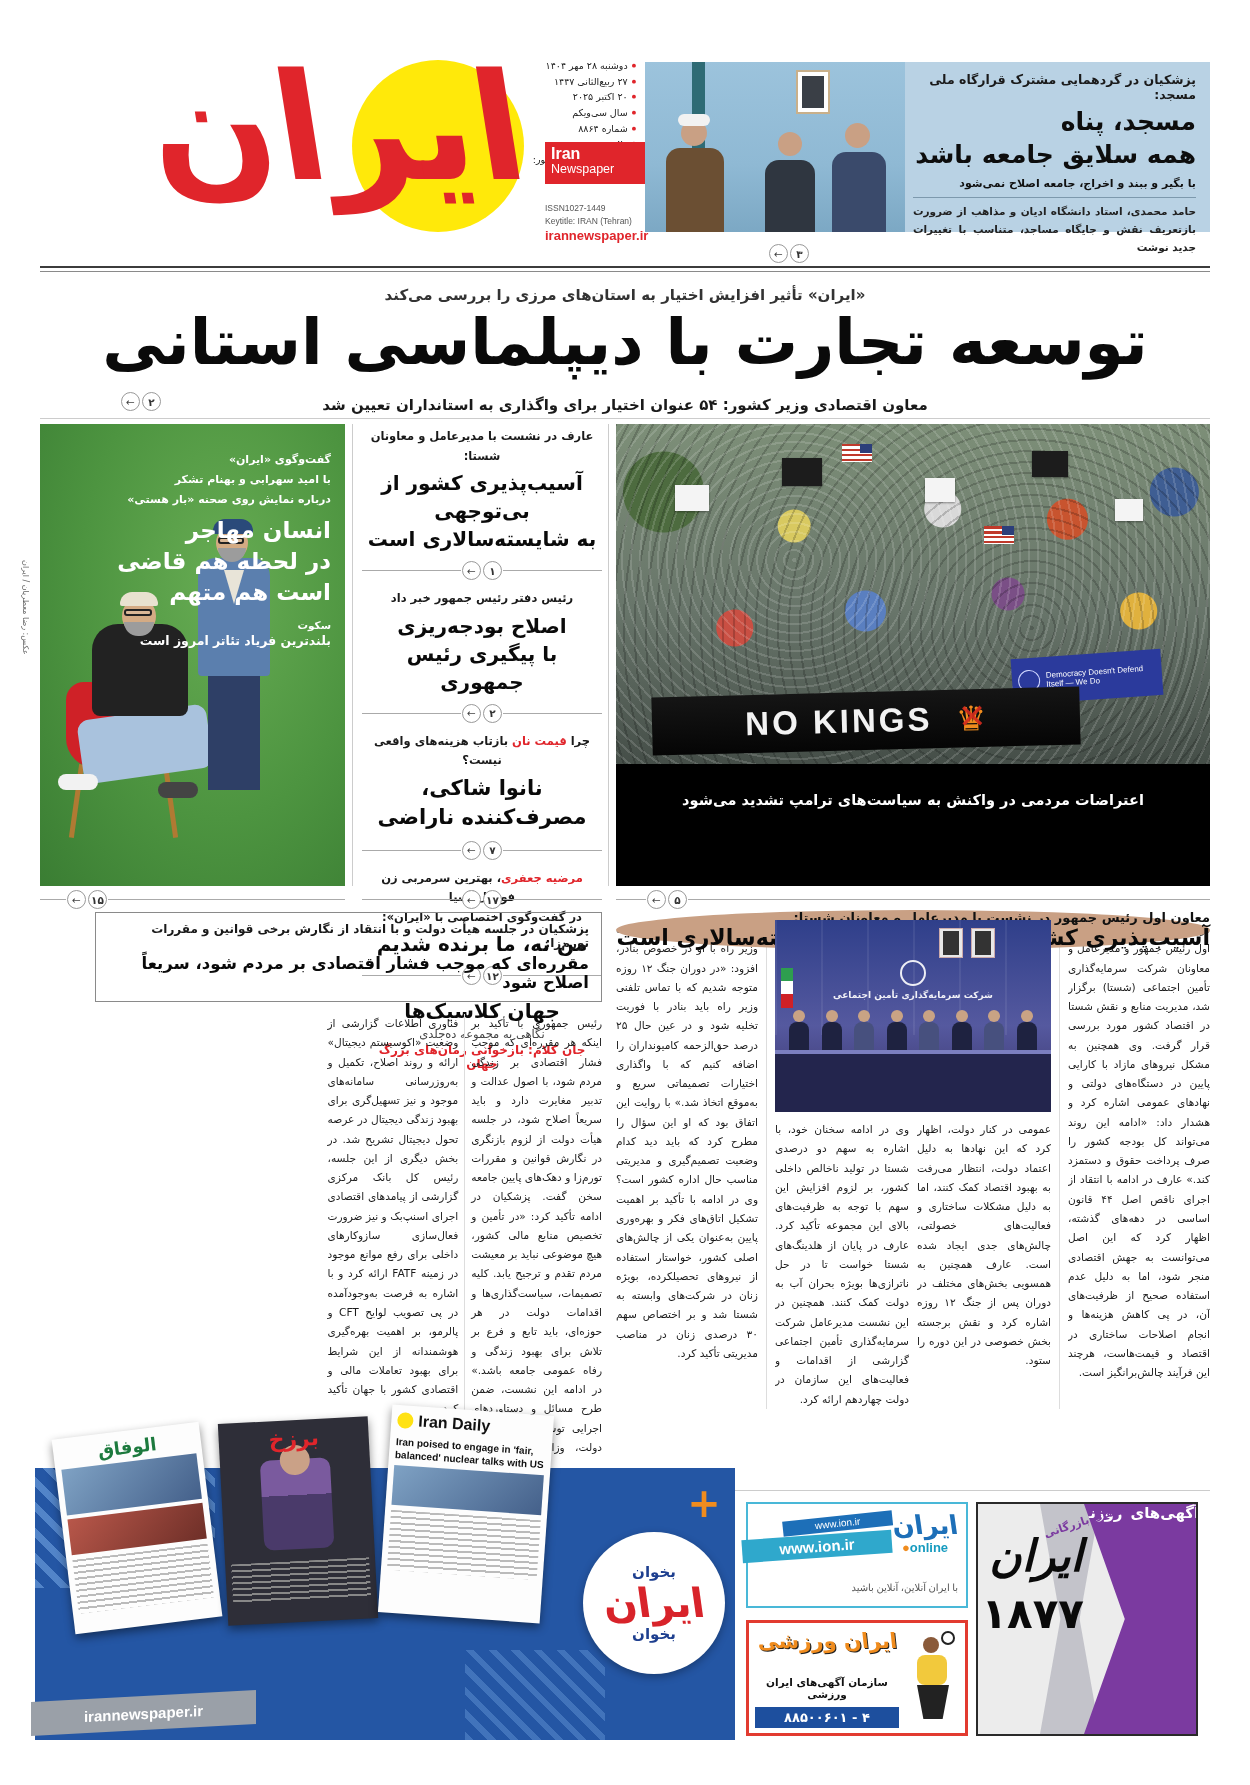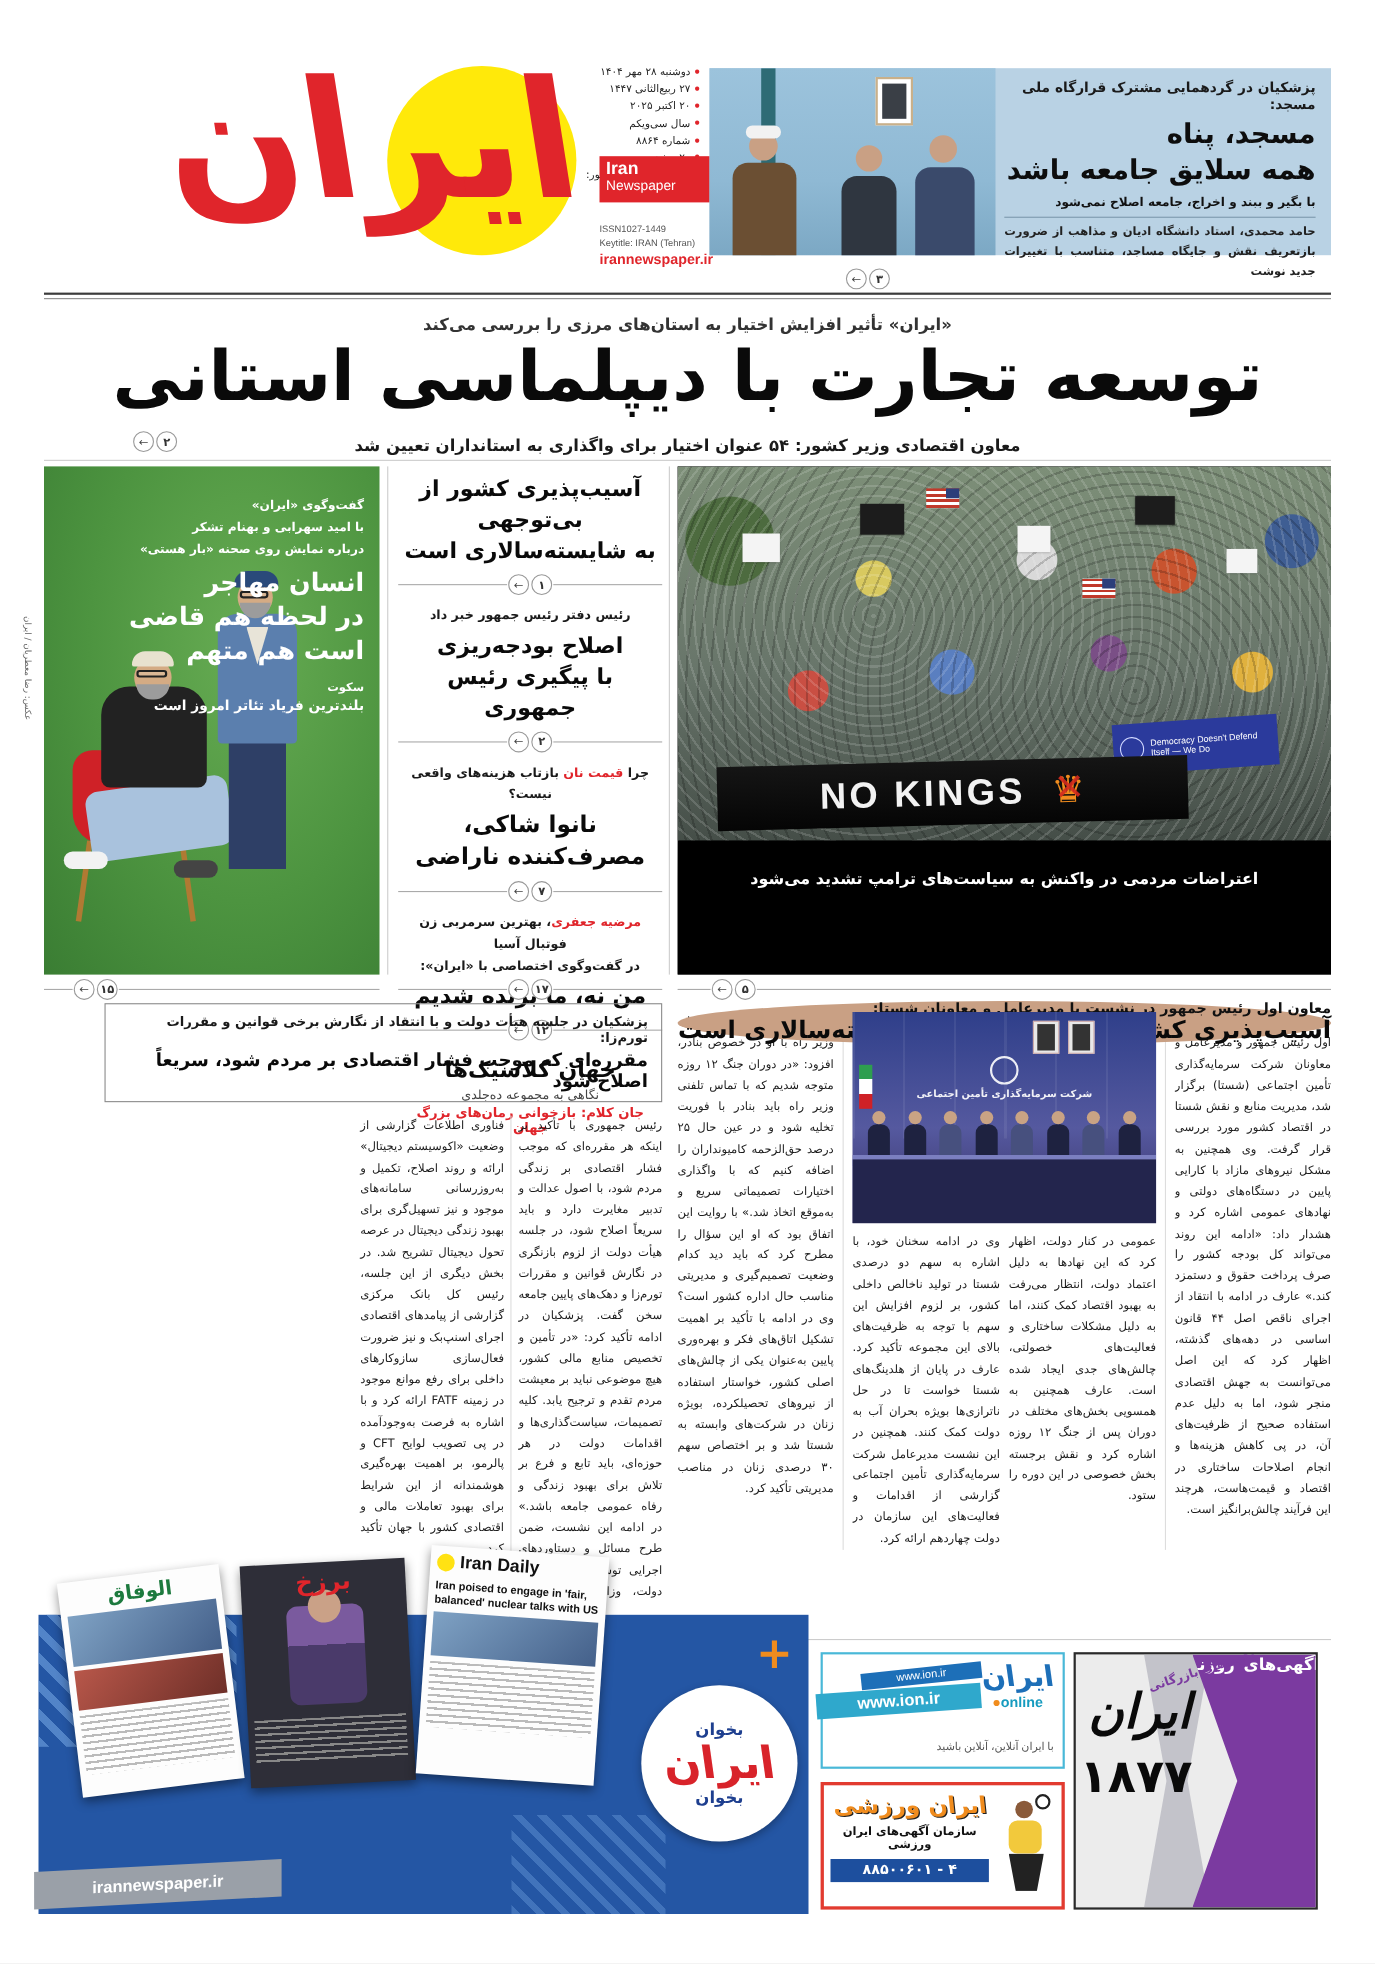--- a/index.html
+++ b/index.html
@@ -169,21 +169,21 @@
   .ion .tag { font-size:10px; color:#555; margin-top:24px; text-align:right;font-family:Liberation Serif, serif; }
 
   .sports { position:absolute; left:746px; top:1620px; width:222px; height:116px; border:3px solid #e23b30; background:#fff; padding:6px 8px 6px 6px; display:flex; gap:6px; }
   .sports .player { position:relative; flex:none; width:52px; }
   .sports .p-shirt { position:absolute; top:26px; right:10px; width:30px; height:30px; background:#f2c93c; border-radius:8px; }
   .sports .p-head { position:absolute; top:8px; right:18px; width:16px; height:16px; border-radius:50%; background:#8a5a3a; }
   .sports .p-legs { position:absolute; top:56px; right:8px; width:32px; height:34px; background:#222; clip-path:polygon(0 0,100% 0,80% 100%,20% 100%); }
   .sports .p-ball { position:absolute; top:2px; right:2px; width:14px; height:14px; border-radius:50%; background:#fff; border:2px solid #222; }
   .sports .stxt { flex:1; text-align:center; }
   .sports .slogo { font-size:21px; font-weight:900; color:#f08c1e; text-shadow:1px 1px 0 #222; transform:skewX(6deg); }
-  .sports .sorg { font-size:10.5px; font-weight:bold; color:#111; margin-top:6px; }
+  .sports .sorg { font-size:10.5px; font-weight:bold; color:#111; margin-top:23px; }
   .sports .sphone { margin-top:7px; background:#1d4f9e; color:#fff; font-size:13px; font-weight:bold; letter-spacing:4px; padding:3px 4px; }
 
   .ad1877 { position:absolute; left:976px; top:1502px; width:222px; height:234px; border:2px solid #2a2a2a; background:#ececec; overflow:hidden; }
   .chevron { position:absolute; right:-8px; top:0; width:120px; height:100%; background:#7b3aa0; clip-path:polygon(0 0,100% 0,100% 100%,0 100%,34% 50%); display:flex; justify-content:center; gap:8px; padding-right:26px; color:#fff; font-weight:bold; font-size:15px; text-align:center; }
   .chevron-tail { position:absolute; right:96px; top:0; width:60px; height:100%; background:#b9b9c2; clip-path:polygon(0 0,100% 0,66% 50%,100% 100%,0 100%,34% 50%); opacity:.8; }
   .ad1877 .brand { position:absolute; left:10px; top:26px; width:96px; text-align:center; color:#0a0a0a; }
   .ad1877 .brand .fa { font-family:"DejaVu Serif",serif; font-style:italic; font-size:44px; font-weight:900; }
   .ad1877 .brand .num { font-size:42px; font-weight:900; letter-spacing:2px; margin-top:8px; }
   .ad1877 .script { position:absolute; left:64px; top:8px; color:#7b3aa0; font-size:11px; font-weight:bold; transform:rotate(-18deg); }
 </style>
@@ -283,20 +283,21 @@
 در لحظه هم قاضی
 است هم متهم</div>
       <div class="s1">سکوت</div>
       <div class="s2">بلندترین فریاد تئاتر امروز است</div>
     </div>
   </div>
   <div class="credit-v">عکس: رضا معطریان / ایران</div>
 
   <div class="center-col">
     <div class="brief">
+      <div class="k">عارف در نشست با مدیرعامل و معاونان شستا:</div>
       <div class="t preline">آسیب‌پذیری کشور از بی‌توجهی
 به شایسته‌سالاری است</div>
       <div class="mline brief-marker">
         <span class="mc num">۱</span>
         <span class="mc">←</span>
       </div>
     </div>
     <div class="brief">
       <div class="k">رئیس دفتر رئیس جمهور خبر داد</div>
       <div class="t preline">اصلاح بودجه‌ریزی

